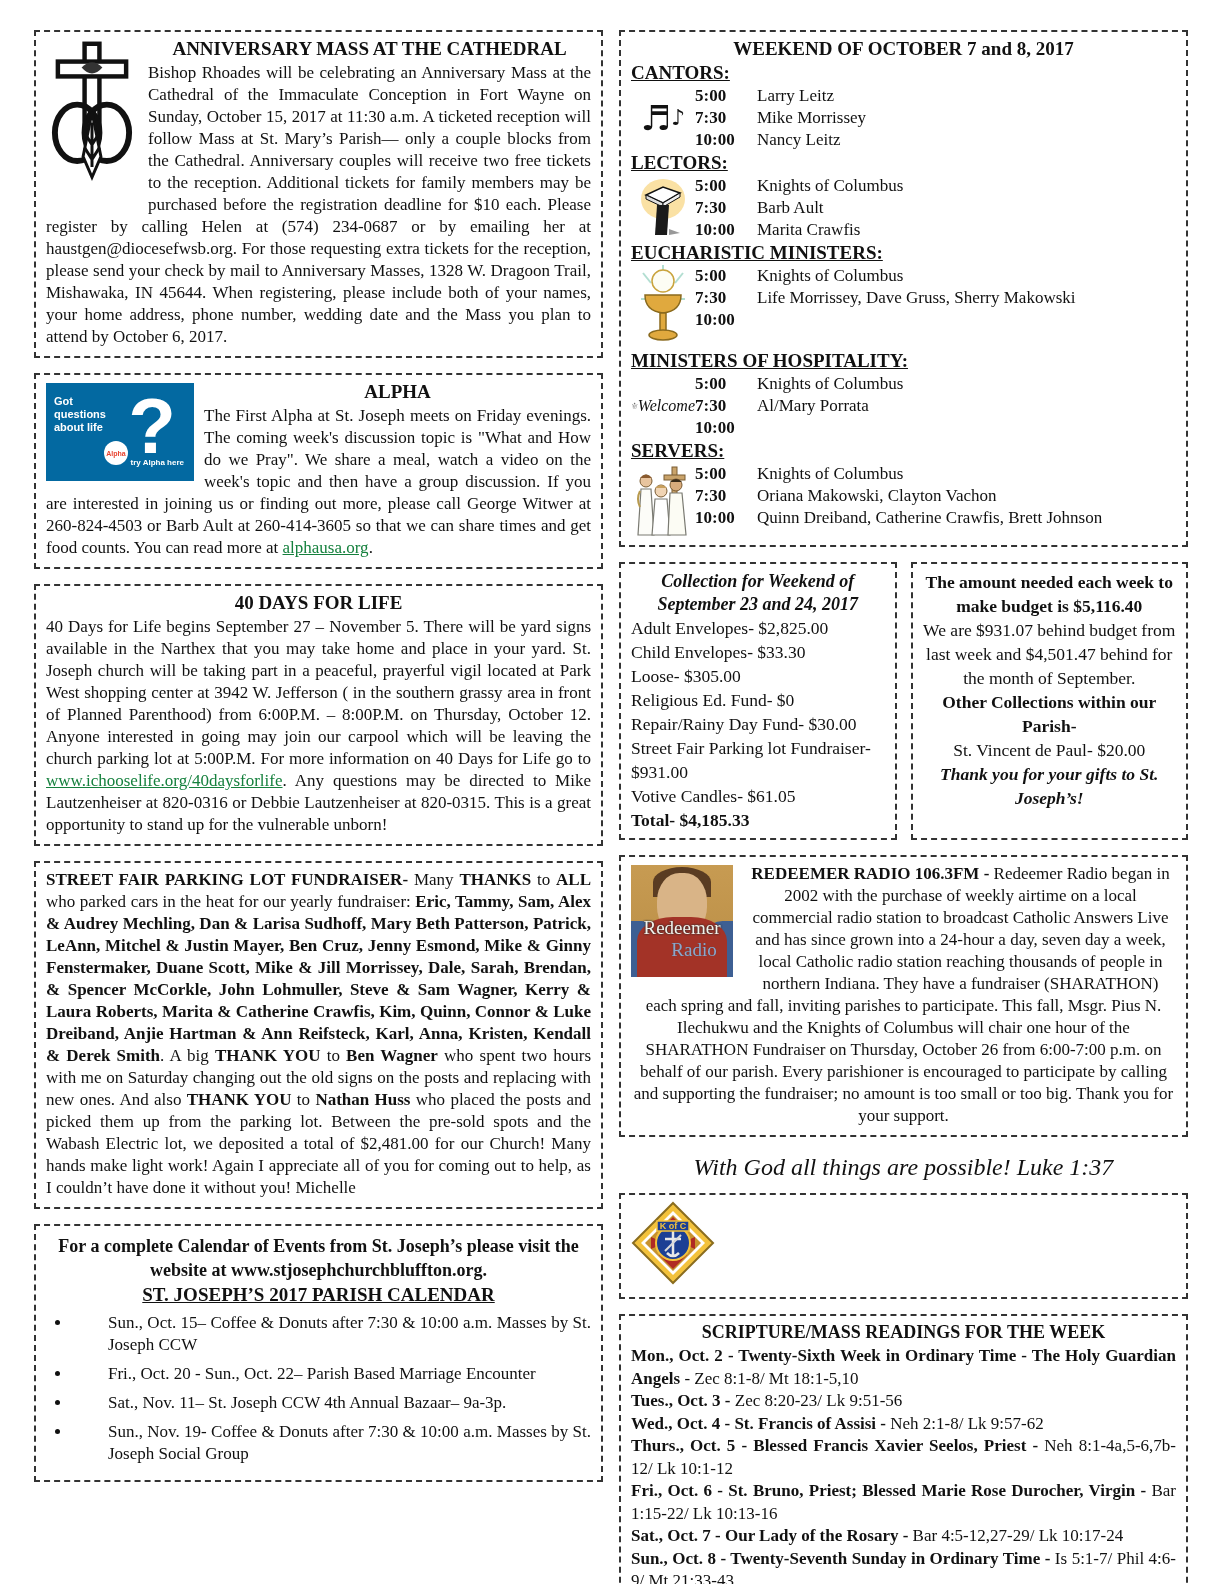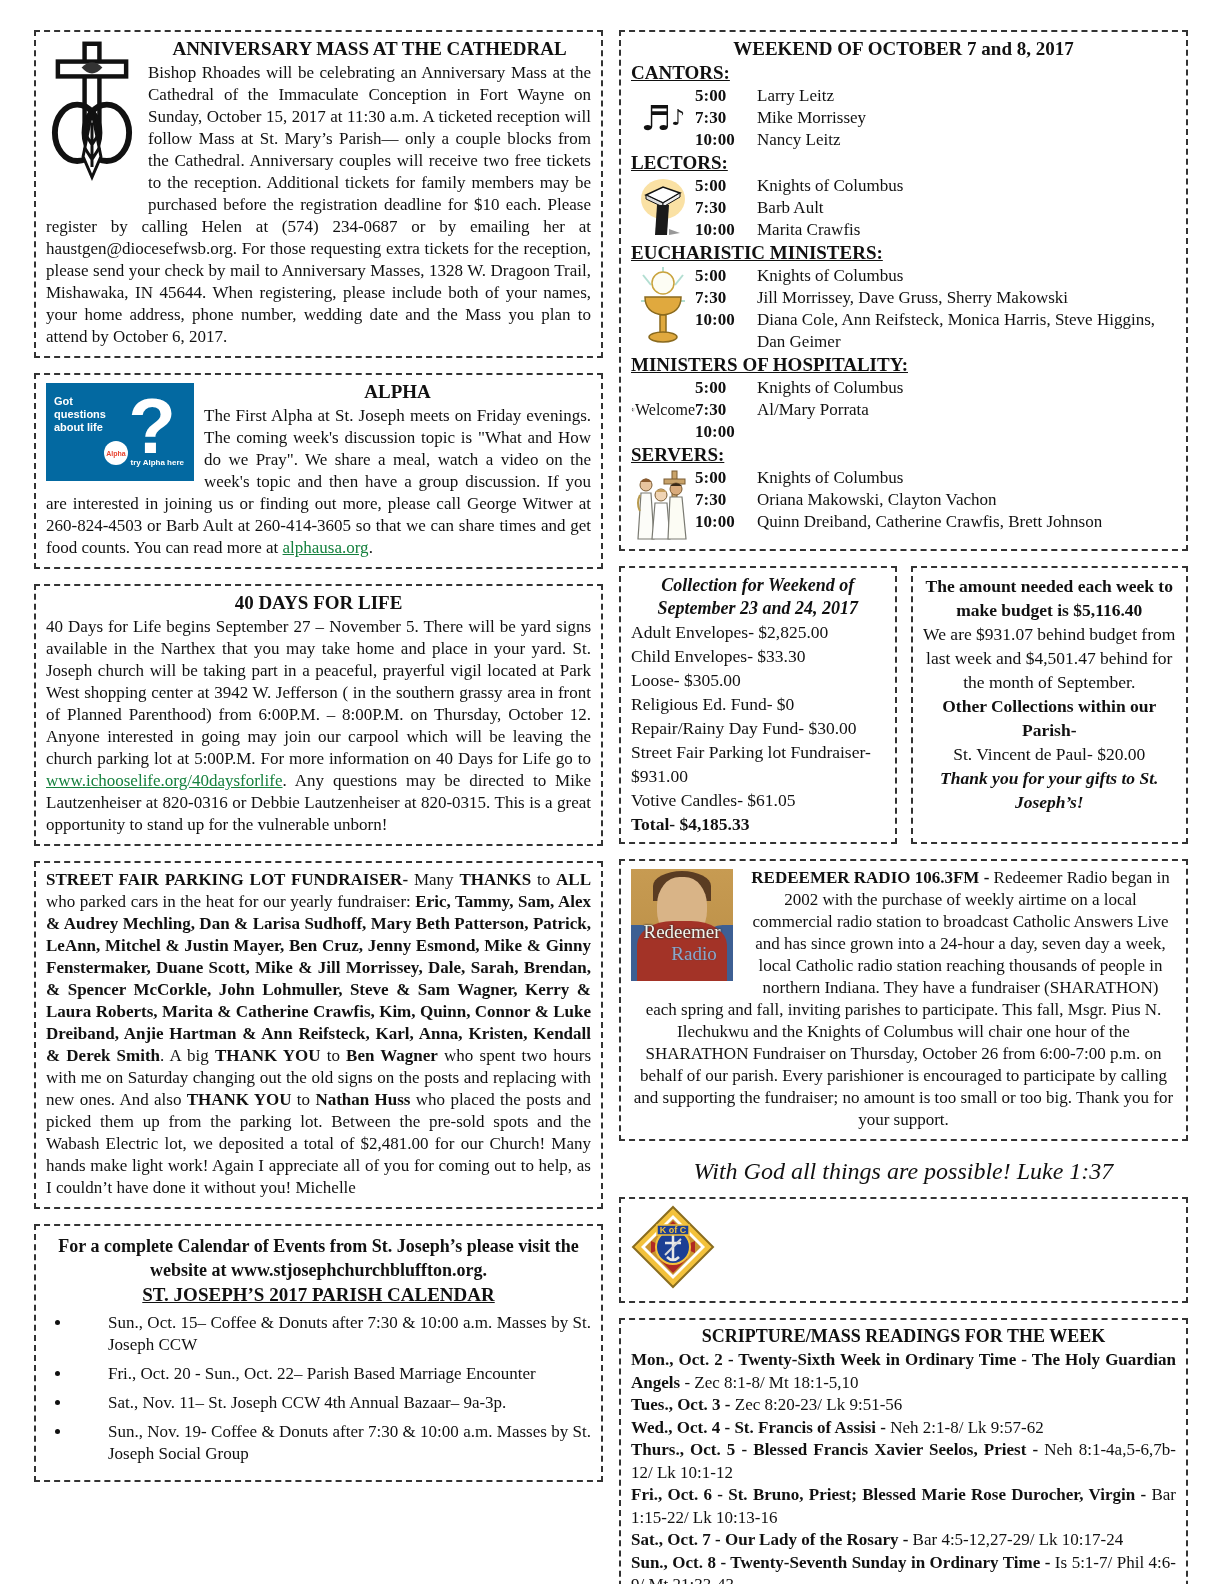--- a/index.html
+++ b/index.html
@@ -69,21 +69,21 @@
   .rd-txt1{position:absolute;left:0;top:52px;width:100%;text-align:center;color:#f4f2ea;font-size:19px;
     text-shadow:0 0 2px #333,0 0 2px #333;}
   .rd-txt2{position:absolute;left:12px;top:74px;width:100%;text-align:center;color:#8fa6c8;font-size:19px;
     text-shadow:0 0 1px #445;}
   
   .meet{display:flex;align-items:center;gap:10px;}
   .meet-text{flex:1;text-align:center;font-size:18px;line-height:24px;}
   
   .music-notes{font-family:"DejaVu Sans",sans-serif;font-size:34px;line-height:34px;}
   .music-notes .n2{font-size:22px;}
-  .welcome-wrap{text-align:center;font-size:16px;line-height:14px;}
+  .welcome-wrap{text-align:center;font-style:italic;font-size:16px;line-height:14px;}
 </style>
 </head>
 <body>
 
 <div class="page">
 
   <div class="col">
 
     <section class="box">
       <span class="float-icon">
@@ -208,25 +208,24 @@
               <ellipse cx="22" cy="70" rx="14" ry="5" fill="#e0a93e" stroke="#8a6a1e" stroke-width="1.5"></ellipse>
             </svg>
           </div>
           <div class="wk-rows">
             <div class="wk-row">
                 <span class="wk-time">5:00</span>
                 <span class="wk-names">Knights of Columbus</span>
               </div>
             <div class="wk-row">
                 <span class="wk-time">7:30</span>
-                <span class="wk-names">Jill Morrissey, Dave Gruss, Sherry Makowski</span>
-              </div>
-            <div class="wk-row">
-                <span class="wk-time">10:00</span>
-                <span class="wk-names">Diana Cole, Ann Reifsteck, Monica Harris, Steve Higgins, Dan Geimer</span>
+                <span class="wk-names">Life Morrissey, Dave Gruss, Sherry Makowski</span>
+              </div>
+            <div class="wk-row">
+                <span class="wk-time">10:00</span>
               </div>
           </div>
         </div>
       </div>
 
       <div class="wk-sec">
         <div class="wk-head">MINISTERS OF HOSPITALITY:</div>
         <div class="wk-body">
           <div class="wk-icon welcome-wrap">
             <svg width="40" height="34" viewBox="0 0 40 34">

